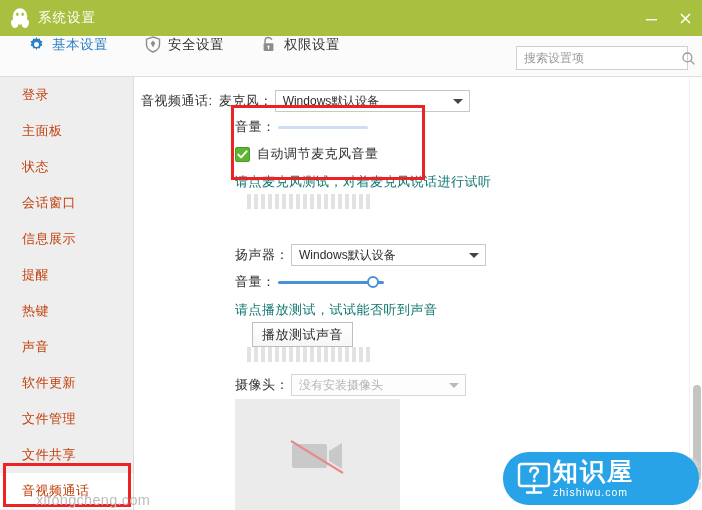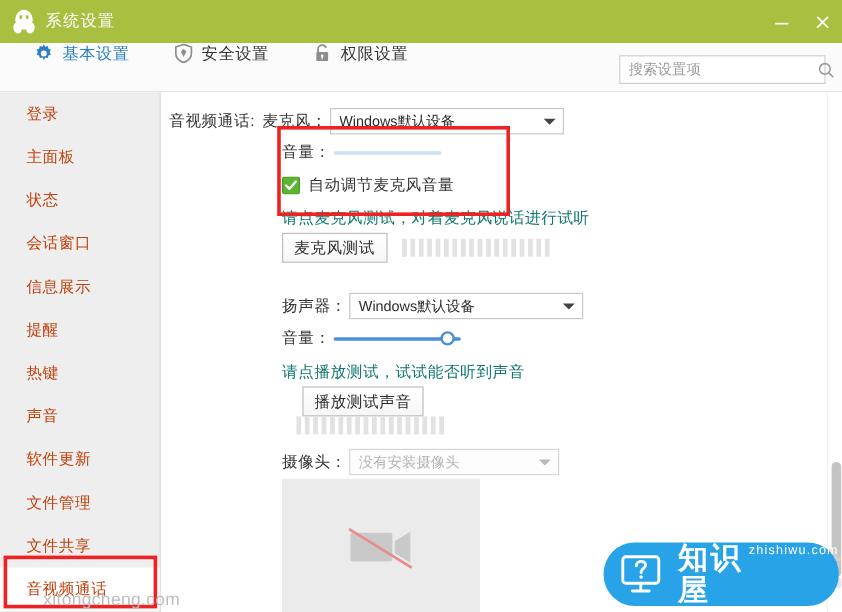--- a/index.html
+++ b/index.html
@@ -227,21 +227,21 @@
   }
   .wm-badge {
     position: absolute; left: 0; top: 2px;
     width: 196px; height: 53px;
     background: #29a3e8;
     border-radius: 26px;
     display: flex; align-items: center;
   }
   .wm-mon { margin-left: 12px; width: 38px; height: 38px; }
   .wm-mon svg { display: block; }
-  .wm-text { margin-left: 12px; display: flex; flex-direction: row; }
+  .wm-text { margin-left: 0; display: flex; flex-direction: column; }
   .wm-title {
     font-size: 25px; color: #ffffff; font-weight: bold;
     letter-spacing: 2px; line-height: 27px;
   }
   .wm-sub {
     font-size: 10.5px; color: #ffffff; letter-spacing: 1px;
     line-height: 13px; margin-top: 1px;
   }
   .wm-site {
     position: absolute; left: 36px; top: 492px;
@@ -393,23 +393,20 @@
         </svg>
       </span>
       <span class="lbl" style="margin-left:7px;">自动调节麦克风音量</span>
     </div>
 
     <div class="row" style="left:100px; top:96px;">
       <span class="lbl muted">请点麦克风测试，对着麦克风说话进行试听</span>
     </div>
 
     <div class="row" style="left:100px; top:117px;">
-      <span class="btn">
-        <span>麦克风测试</span>
-      </span>
       <span class="meter" style="margin-left:12px;" id="mic-meter">
           <i></i>
           <i></i>
           <i></i>
           <i></i>
           <i></i>
           <i></i>
           <i></i>
           <i></i>
           <i></i>

